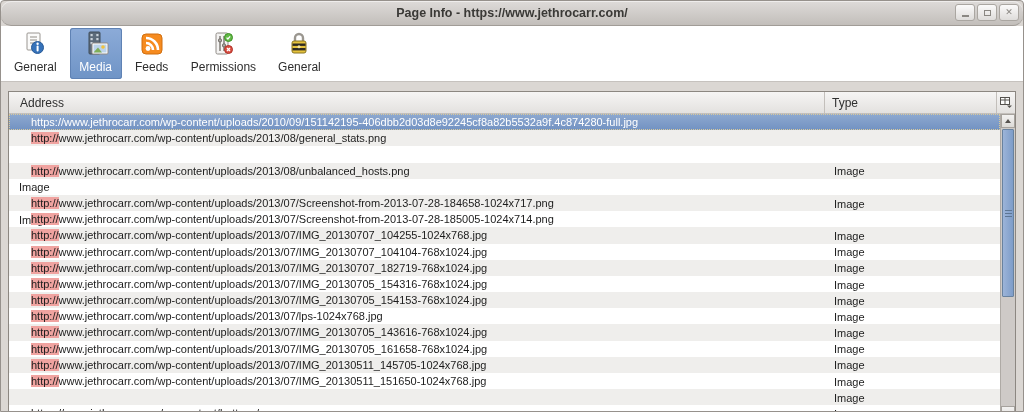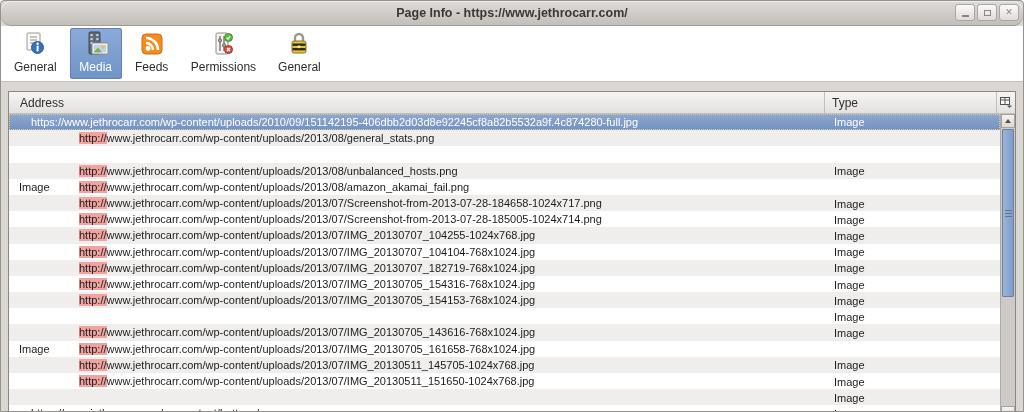--- a/index.html
+++ b/index.html
@@ -48,22 +48,22 @@
   .hcell-picker { flex:1; border-left:1px solid #c3bfbb;
     display:flex; align-items:center; justify-content:center; }
 
   .tbody { position:absolute; top:22px; left:0; right:15px; bottom:0; overflow:hidden; }
   .row { display:flex; height:16.2px; line-height:16.2px; background:#ffffff;
     font-size:11px; color:#1c1c1c; white-space:nowrap; cursor:default; }
   .row.alt { background:#efeeec; }
   .row .cell-addr { flex:0 0 815px; padding-left:22px; overflow:hidden; }
   .row .cell-type { flex:1; padding-left:10px;margin-top:33px; }
   .row.selected { background:linear-gradient(#8ea9d0,#7292c2); color:#ffffff;
-    outline:1px dotted #d9c99b; outline-offset:-1px;align-items:flex-end; }
-  .http-hl { background:#f0a3a0;margin-left:48px; }
+    outline:1px dotted #d9c99b; outline-offset:-1px; }
+  .http-hl { background:#f0a3a0; }
 
   
   .scrollbar { position:absolute; top:22px; right:0; bottom:0; width:15px;
     background:#cecac7; border-left:1px solid #aeaaa5; }
   .sb-btn { position:absolute; left:0; right:0; height:14px;
     background:linear-gradient(#f3f2f1,#dcdad7); border:1px solid #a6a29d;
     display:flex; align-items:center; justify-content:center; }
   .sb-up { top:0; }
   .sb-down { bottom:0; }
   .arrow { width:0; height:0; border-left:3.5px solid transparent;
@@ -200,21 +200,20 @@
           <span class="cell-type">Image</span>
         </div>
         <div class="row">
           <span class="cell-type">Image</span>
         </div>
         <div class="row alt">
           <span class="cell-addr"><span class="http-hl">http://</span>www.jethrocarr.com/wp-content/uploads/2013/08/unbalanced_hosts.png</span>
           <span class="cell-type">Image</span>
         </div>
         <div class="row">
-          <span class="cell-addr"><span class="http-hl">http://</span>www.jethrocarr.com/wp-content/uploads/2013/08/amazon_akamai_fail.png</span>
           <span class="cell-type">Image</span>
         </div>
         <div class="row alt">
           <span class="cell-addr"><span class="http-hl">http://</span>www.jethrocarr.com/wp-content/uploads/2013/07/Screenshot-from-2013-07-28-184658-1024x717.png</span>
           <span class="cell-type">Image</span>
         </div>
         <div class="row">
           <span class="cell-addr"><span class="http-hl">http://</span>www.jethrocarr.com/wp-content/uploads/2013/07/Screenshot-from-2013-07-28-185005-1024x714.png</span>
           <span class="cell-type">Image</span>
         </div>
@@ -232,20 +231,21 @@
         </div>
         <div class="row">
           <span class="cell-addr"><span class="http-hl">http://</span>www.jethrocarr.com/wp-content/uploads/2013/07/IMG_20130705_154316-768x1024.jpg</span>
           <span class="cell-type">Image</span>
         </div>
         <div class="row alt">
           <span class="cell-addr"><span class="http-hl">http://</span>www.jethrocarr.com/wp-content/uploads/2013/07/IMG_20130705_154153-768x1024.jpg</span>
           <span class="cell-type">Image</span>
         </div>
         <div class="row">
+          <span class="cell-addr"><span class="http-hl">http://</span>www.jethrocarr.com/wp-content/uploads/2013/07/lps-1024x768.jpg</span>
           <span class="cell-type">Image</span>
         </div>
         <div class="row alt">
           <span class="cell-addr"><span class="http-hl">http://</span>www.jethrocarr.com/wp-content/uploads/2013/07/IMG_20130705_143616-768x1024.jpg</span>
           <span class="cell-type">Image</span>
         </div>
         <div class="row">
           <span class="cell-addr"><span class="http-hl">http://</span>www.jethrocarr.com/wp-content/uploads/2013/07/IMG_20130705_161658-768x1024.jpg</span>
           <span class="cell-type">Image</span>
         </div>

